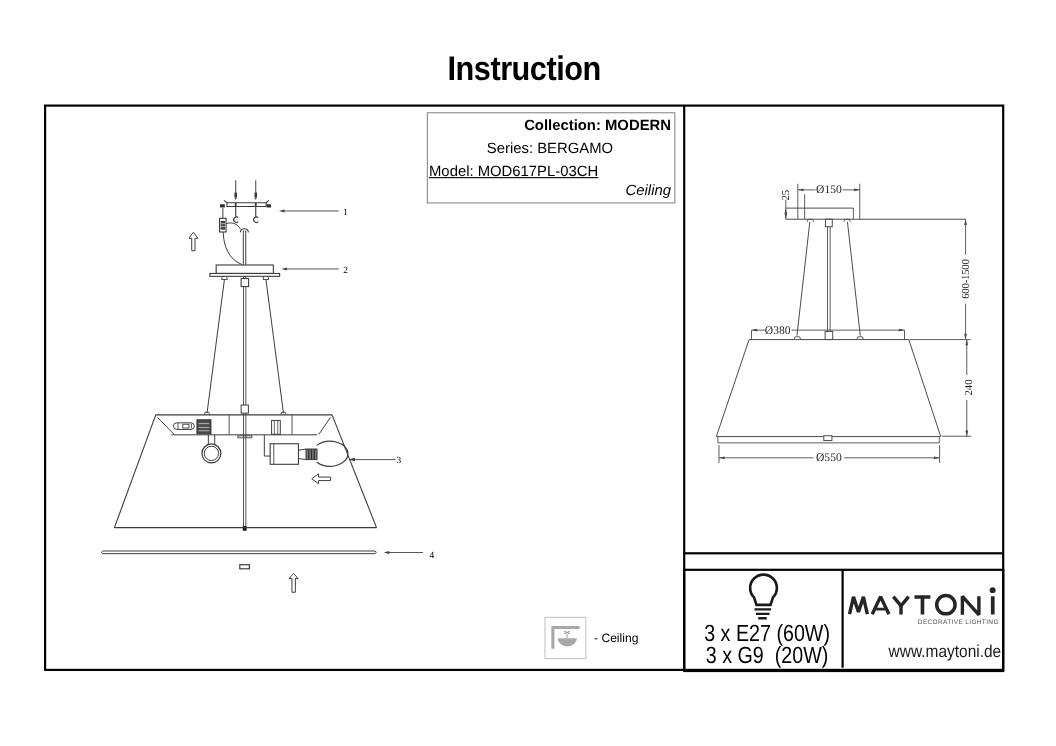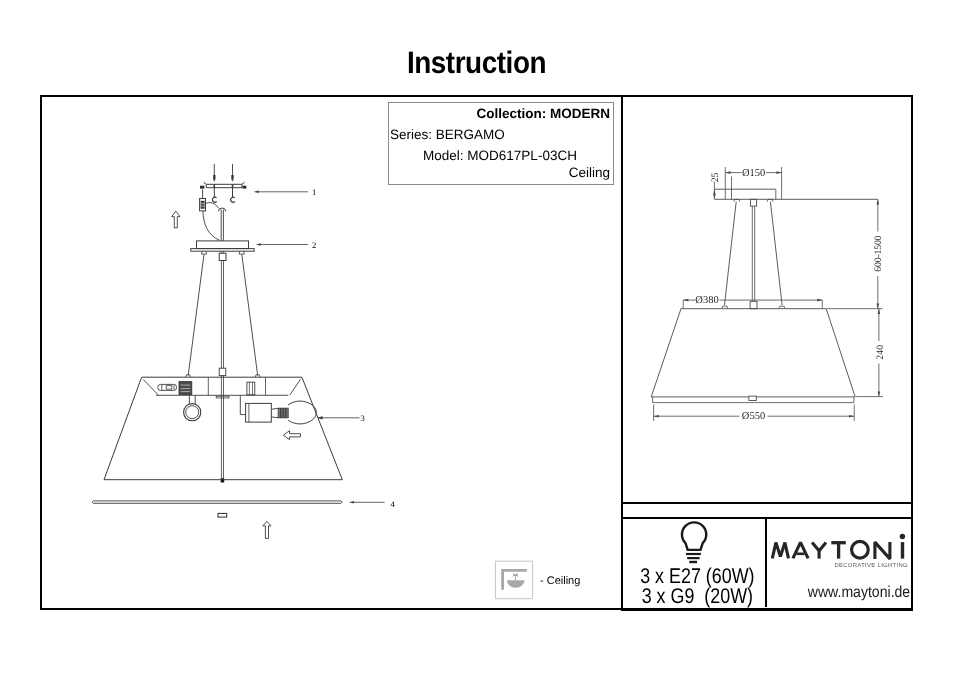--- a/index.html
+++ b/index.html
@@ -15,25 +15,25 @@
 <div class="abs" style="left:40px;top:95px;width:869px;height:511px;border:2px solid #000;"></div>
 
 <div class="abs" style="left:621px;top:96px;width:2px;height:512px;background:#000;"></div>
 
 <div class="abs" style="left:622px;top:502px;width:289px;height:1.5px;background:#000;"></div>
 
 <div class="abs" style="left:388px;top:102px;width:224px;height:81px;border:1px solid #8a8a8a;"></div>
 
 <div class="abs" style="left:390px;top:106px;width:220px;text-align:right;font-size:13.5px;font-weight:bold;">Collection: MODERN</div>
 
-<div class="abs" style="left:390px;top:127px;width:220px;text-align:left;font-size:13.5px;">Series: BERGAMO</div>
-
-<div class="abs" style="left:390px;top:148px;width:220px;text-align:center;font-size:13.5px;">Model: MOD617PL-03CH</div>
-
-<div class="abs" style="left:390px;top:165px;width:220px;text-align:right;font-size:13.5px;">Ceiling</div>
+<div class="abs" style="left:390px;top:127px;width:220px;text-align:center;font-size:13.5px;">Series: BERGAMO</div>
+
+<div class="abs" style="left:390px;top:148px;width:220px;text-align:left;font-size:13.5px;text-decoration:underline;">Model: MOD617PL-03CH</div>
+
+<div class="abs" style="left:390px;top:165px;width:220px;text-align:right;font-size:13.5px;font-style:italic;">Ceiling</div>
 
 <div class="abs" style="left:621px;top:516.5px;width:288px;height:90px;border:2px solid #000;"></div>
 
 <div class="abs" style="left:765px;top:518px;width:1.5px;height:89px;background:#000;"></div>
 
 <div class="abs" style="left:627px;top:564.5px;width:141px;text-align:center;font-size:21.3px;line-height:22px;transform:scaleX(0.84);transform-origin:69.5px 50%;">3 x E27 (60W)</div>
 
 <div class="abs" style="left:627px;top:584.8px;width:141px;text-align:center;font-size:21.3px;line-height:22px;transform:scaleX(0.84);transform-origin:69.5px 50%;">3 x G9&nbsp; (20W)</div>
 
 <div class="abs" style="left:702px;top:562.6px;width:206px;text-align:right;font-size:5.9px;letter-spacing:0.33px;color:#555;">DECORATIVE LIGHTING</div>

